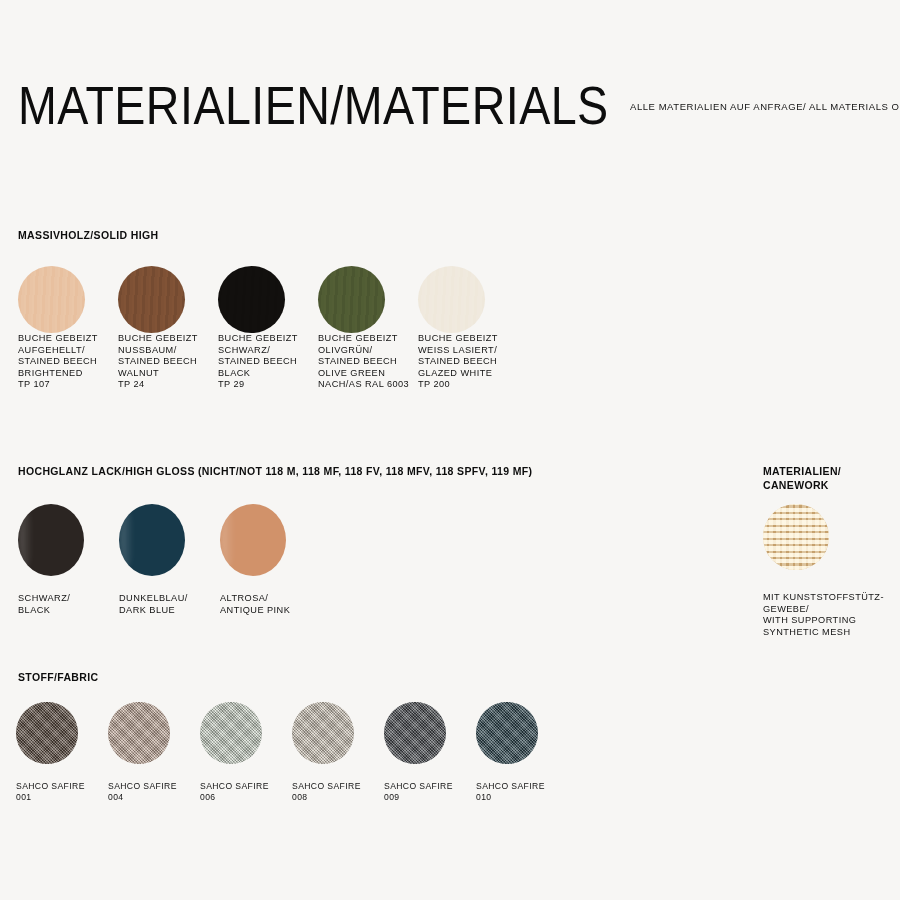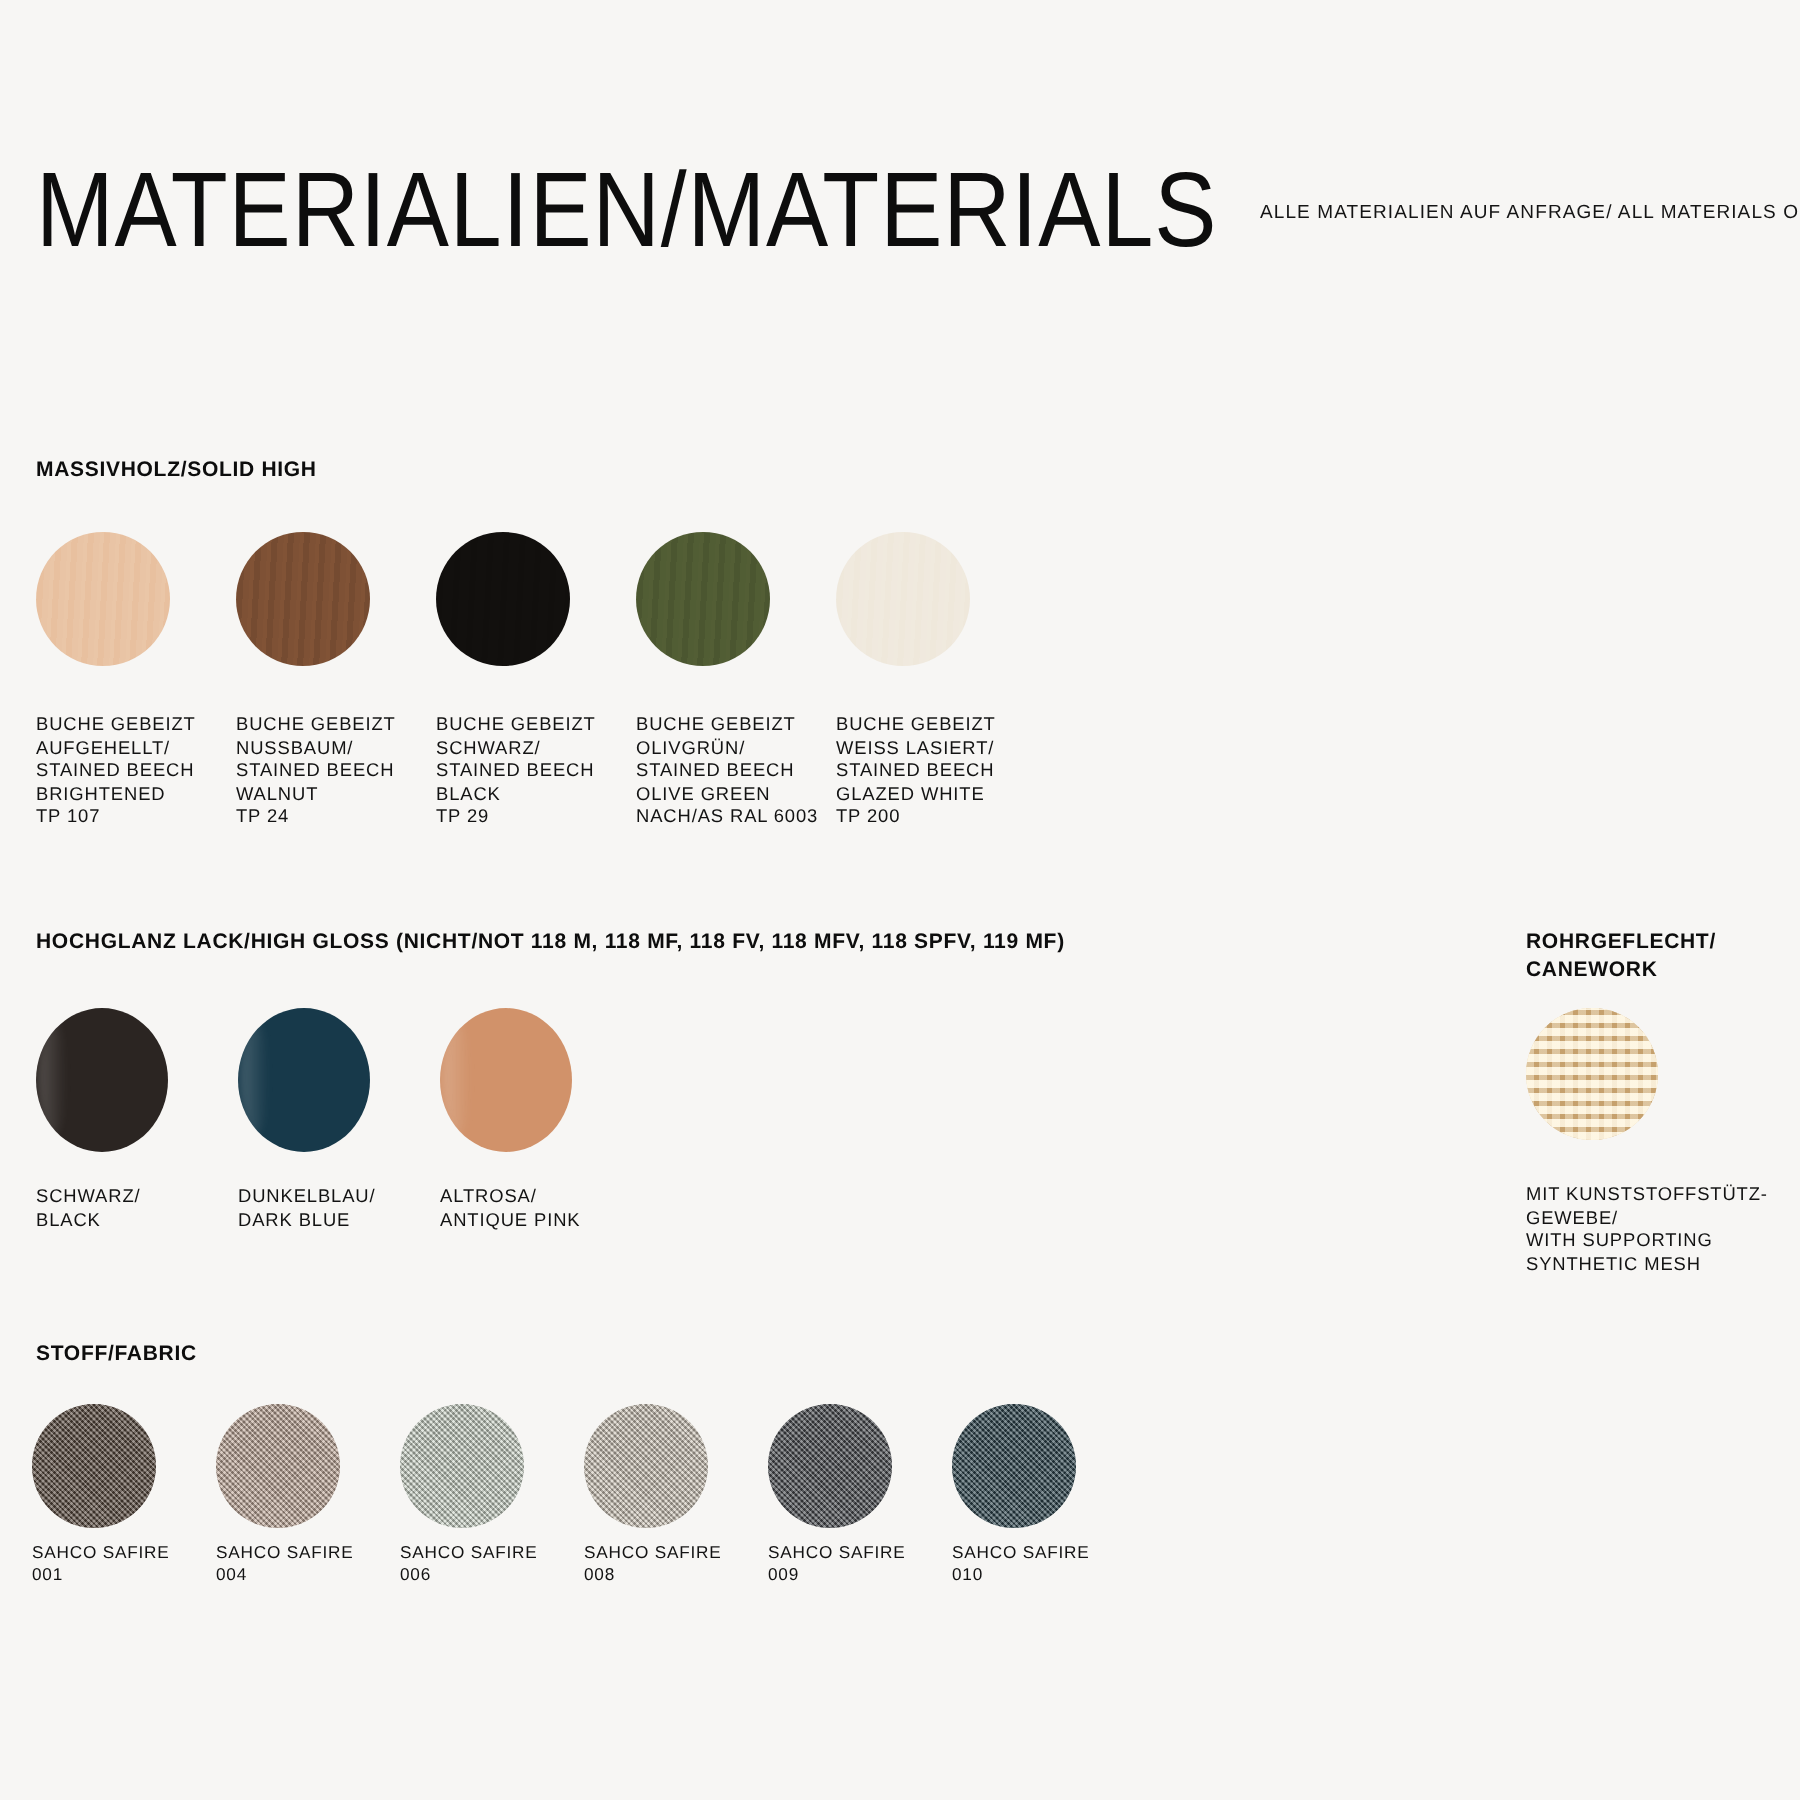--- a/index.html
+++ b/index.html
@@ -86,21 +86,20 @@
   }
   #row-wood .swatch-item { width: 100px; }
   #row-wood .disc {
     width: 67px;
     height: 67px;
     border-radius: 50%;
     position: relative;
     overflow: hidden;
   }
   #row-wood .swatch-caption {
-    margin-top: 24px;
     width: 100px;
   }
   .grain {
     position: absolute;
     inset: 0;
     border-radius: 50%;
     background-image:
       repeating-linear-gradient(93deg,
         rgba(255,255,255,0.055) 0 2px,
         rgba(0,0,0,0.05) 2px 5px,
@@ -187,21 +186,21 @@
     inset: 0;
     background-image:
       repeating-linear-gradient(45deg,
         rgba(255,255,255,0.26) 0 1px,
         rgba(0,0,0,0.22) 1px 2px),
       repeating-linear-gradient(-45deg,
         rgba(255,255,255,0.20) 0 1px,
         rgba(0,0,0,0.18) 1px 2px);
   }
   #row-fabric .swatch-caption {
-    margin-top: 7px;
+    margin-top: 17px;
     width: 92px;
     font-size: 8.6px;
     line-height: 11px;
     letter-spacing: 0.4px;
   }
 </style>
 </head>
 <body>
 
 <div class="header">
@@ -282,21 +281,21 @@
     </div>
     <div class="swatch-item">
       <div class="disc" style="background: rgb(209, 146, 106);">
         <div class="gloss-hl"></div>
       </div>
       <div class="swatch-caption">ALTROSA/
 ANTIQUE PINK</div>
     </div>
   </div>
 
-<div class="section-title" id="sec-cane-title">ROHRGEFLECHT/
+<div class="section-title" id="sec-cane-title">MATERIALIEN/
 CANEWORK</div>
 <div class="swatch-row" id="row-cane">
     <div class="swatch-item">
       <div class="disc" style="background: rgb(224, 197, 151);">
         <div class="cane-weave"></div>
       </div>
       <div class="swatch-caption">MIT KUNSTSTOFFSTÜTZ-
 GEWEBE/
 WITH SUPPORTING
 SYNTHETIC MESH</div>

